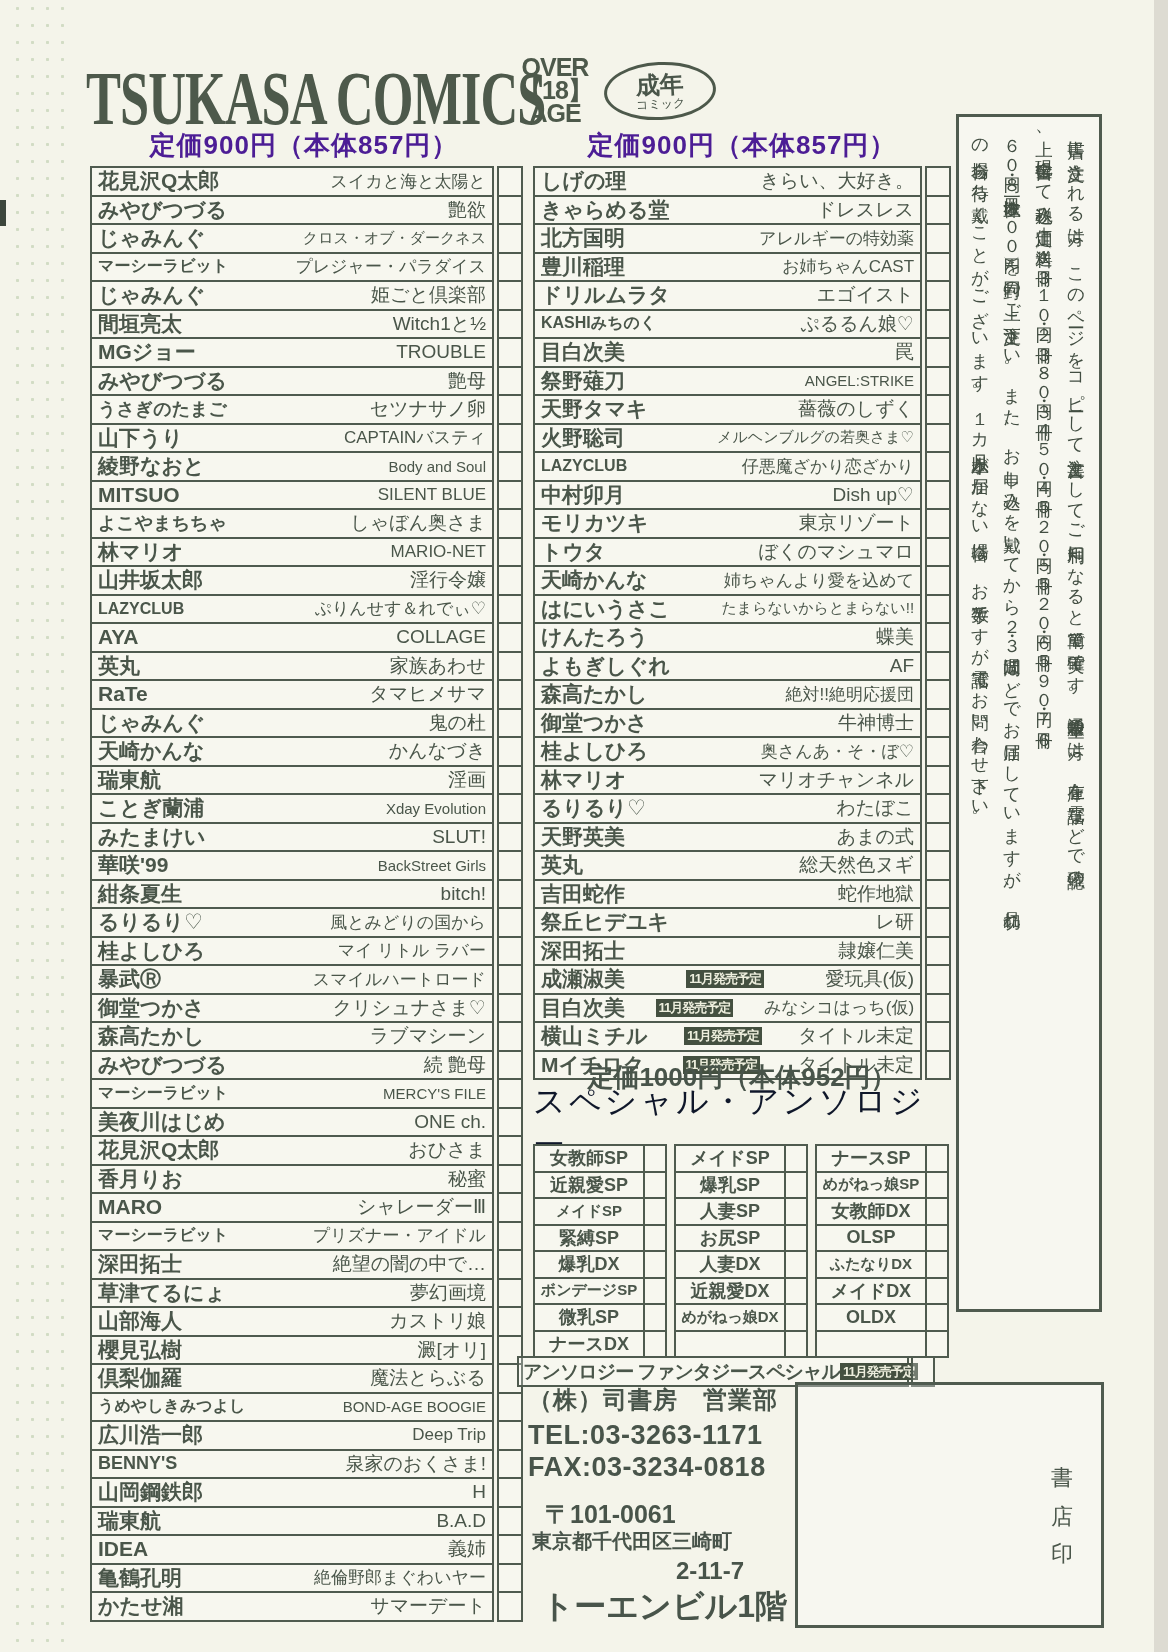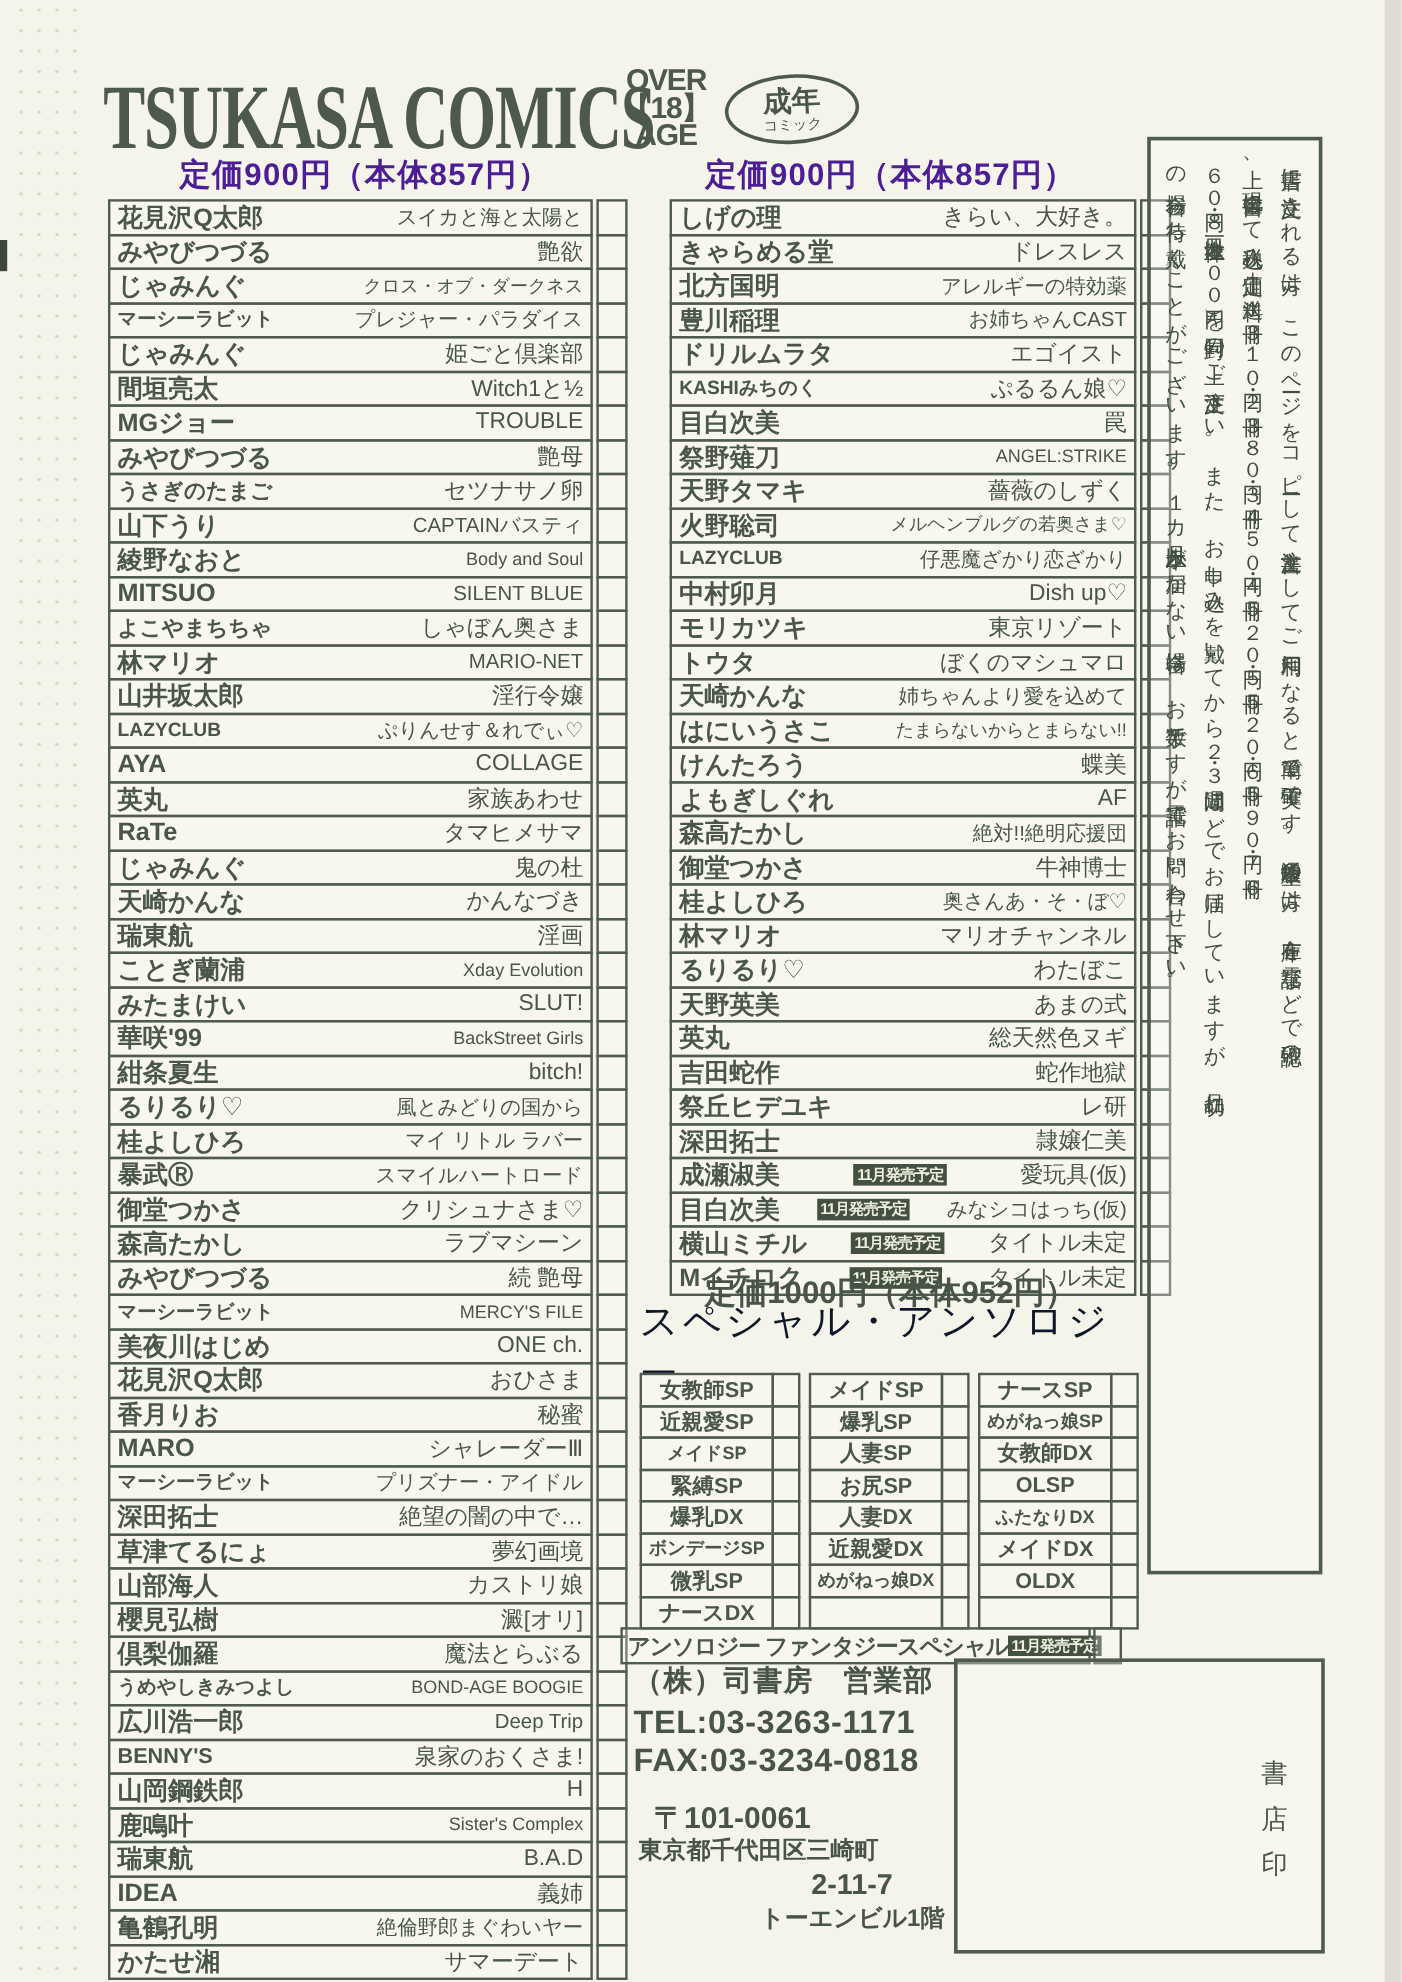--- a/index.html
+++ b/index.html
@@ -39,21 +39,21 @@
   }
   .seal .l1{font-size:24px;font-weight:bold;line-height:1;}
   .seal .l2{font-size:12px;line-height:1;margin-top:1px;}
   .price-head{top:128px;text-align:center;font-weight:bold;font-size:26px;letter-spacing:1px;color:#4c1d95;}
   .price-head.pl{left:88px;width:432px;}
   .price-head.pr{left:533px;width:418px;}
 
   
   .list{top:166px;}
   #left-table{left:90px;width:433px;}
-  #right-table{left:533px;width:418px;margin-left:25px;}
+  #right-table{left:533px;width:418px;}
   .row{display:flex;height:30.5px;margin-top:-2px;}
   .row:first-child{margin-top:0;}
   .cell{
     box-sizing:border-box;border:2px solid #4f5b4f;
     display:flex;align-items:center;padding:0 6px;background:rgba(255,255,255,.25);
   }
   .main{justify-content:space-between;overflow:hidden;white-space:nowrap;}
   #left-table .main{width:404px;}
   #right-table .main{width:390px;}
   .cbx{box-sizing:border-box;width:26px;margin-left:3px;border:2px solid #4f5b4f;background:rgba(255,255,255,.25);}
@@ -90,21 +90,21 @@
   #anth-footer .cbx{height:31px;margin-left:2px;}
 
   
   .pub{left:528px;width:275px;color:#48544a;}
   .pub-corp{top:1384px;font-size:24px;font-weight:bold;letter-spacing:1px;}
   .pub-tel{top:1420px;font-size:27px;font-weight:bold;letter-spacing:.5px;}
   .pub-fax{top:1452px;font-size:27px;font-weight:bold;letter-spacing:.5px;}
   .pub-postal{top:1498px;font-size:25px;font-weight:bold;left:545px;}
   .pub-a1{top:1528px;font-size:20px;font-weight:bold;left:532px;}
   .pub-a2{top:1557px;font-size:24px;font-weight:bold;left:532px;width:240px;text-align:right;padding-right:28px;box-sizing:border-box;}
-  .pub-a3{top:1585px;font-size:20px;font-weight:bold;left:532px;width:255px;text-align:right;}
+  .pub-a3{top:1585px;font-size:32px;font-weight:bold;left:532px;width:255px;text-align:right;}
 
   
   .stamp{
     left:795px;top:1382px;width:303px;height:240px;
     border:3px solid #4f5b4f;background:rgba(255,255,255,.3);
   }
   .stamp-label{
     position:absolute;right:28px;top:50%;transform:translateY(-50%);
     writing-mode:vertical-rl;font-size:22px;letter-spacing:38px;color:#4a564a;line-height:1;
   }
@@ -464,27 +464,20 @@
     </div>
     <div class="row">
       <div class="cell main">
         <span class="author f21">山岡鋼鉄郎</span>
         <span class="title f19">H</span>
       </div>
       <div class="cbx"></div>
     </div>
     <div class="row">
       <div class="cell main">
-        <span class="author f21">鹿鳴叶</span>
-        <span class="title f15">Sister's Complex</span>
-      </div>
-      <div class="cbx"></div>
-    </div>
-    <div class="row">
-      <div class="cell main">
         <span class="author f21">瑞東航</span>
         <span class="title f19">B.A.D</span>
       </div>
       <div class="cbx"></div>
     </div>
     <div class="row">
       <div class="cell main">
         <span class="author f21">IDEA</span>
         <span class="title f19">義姉</span>
       </div>

